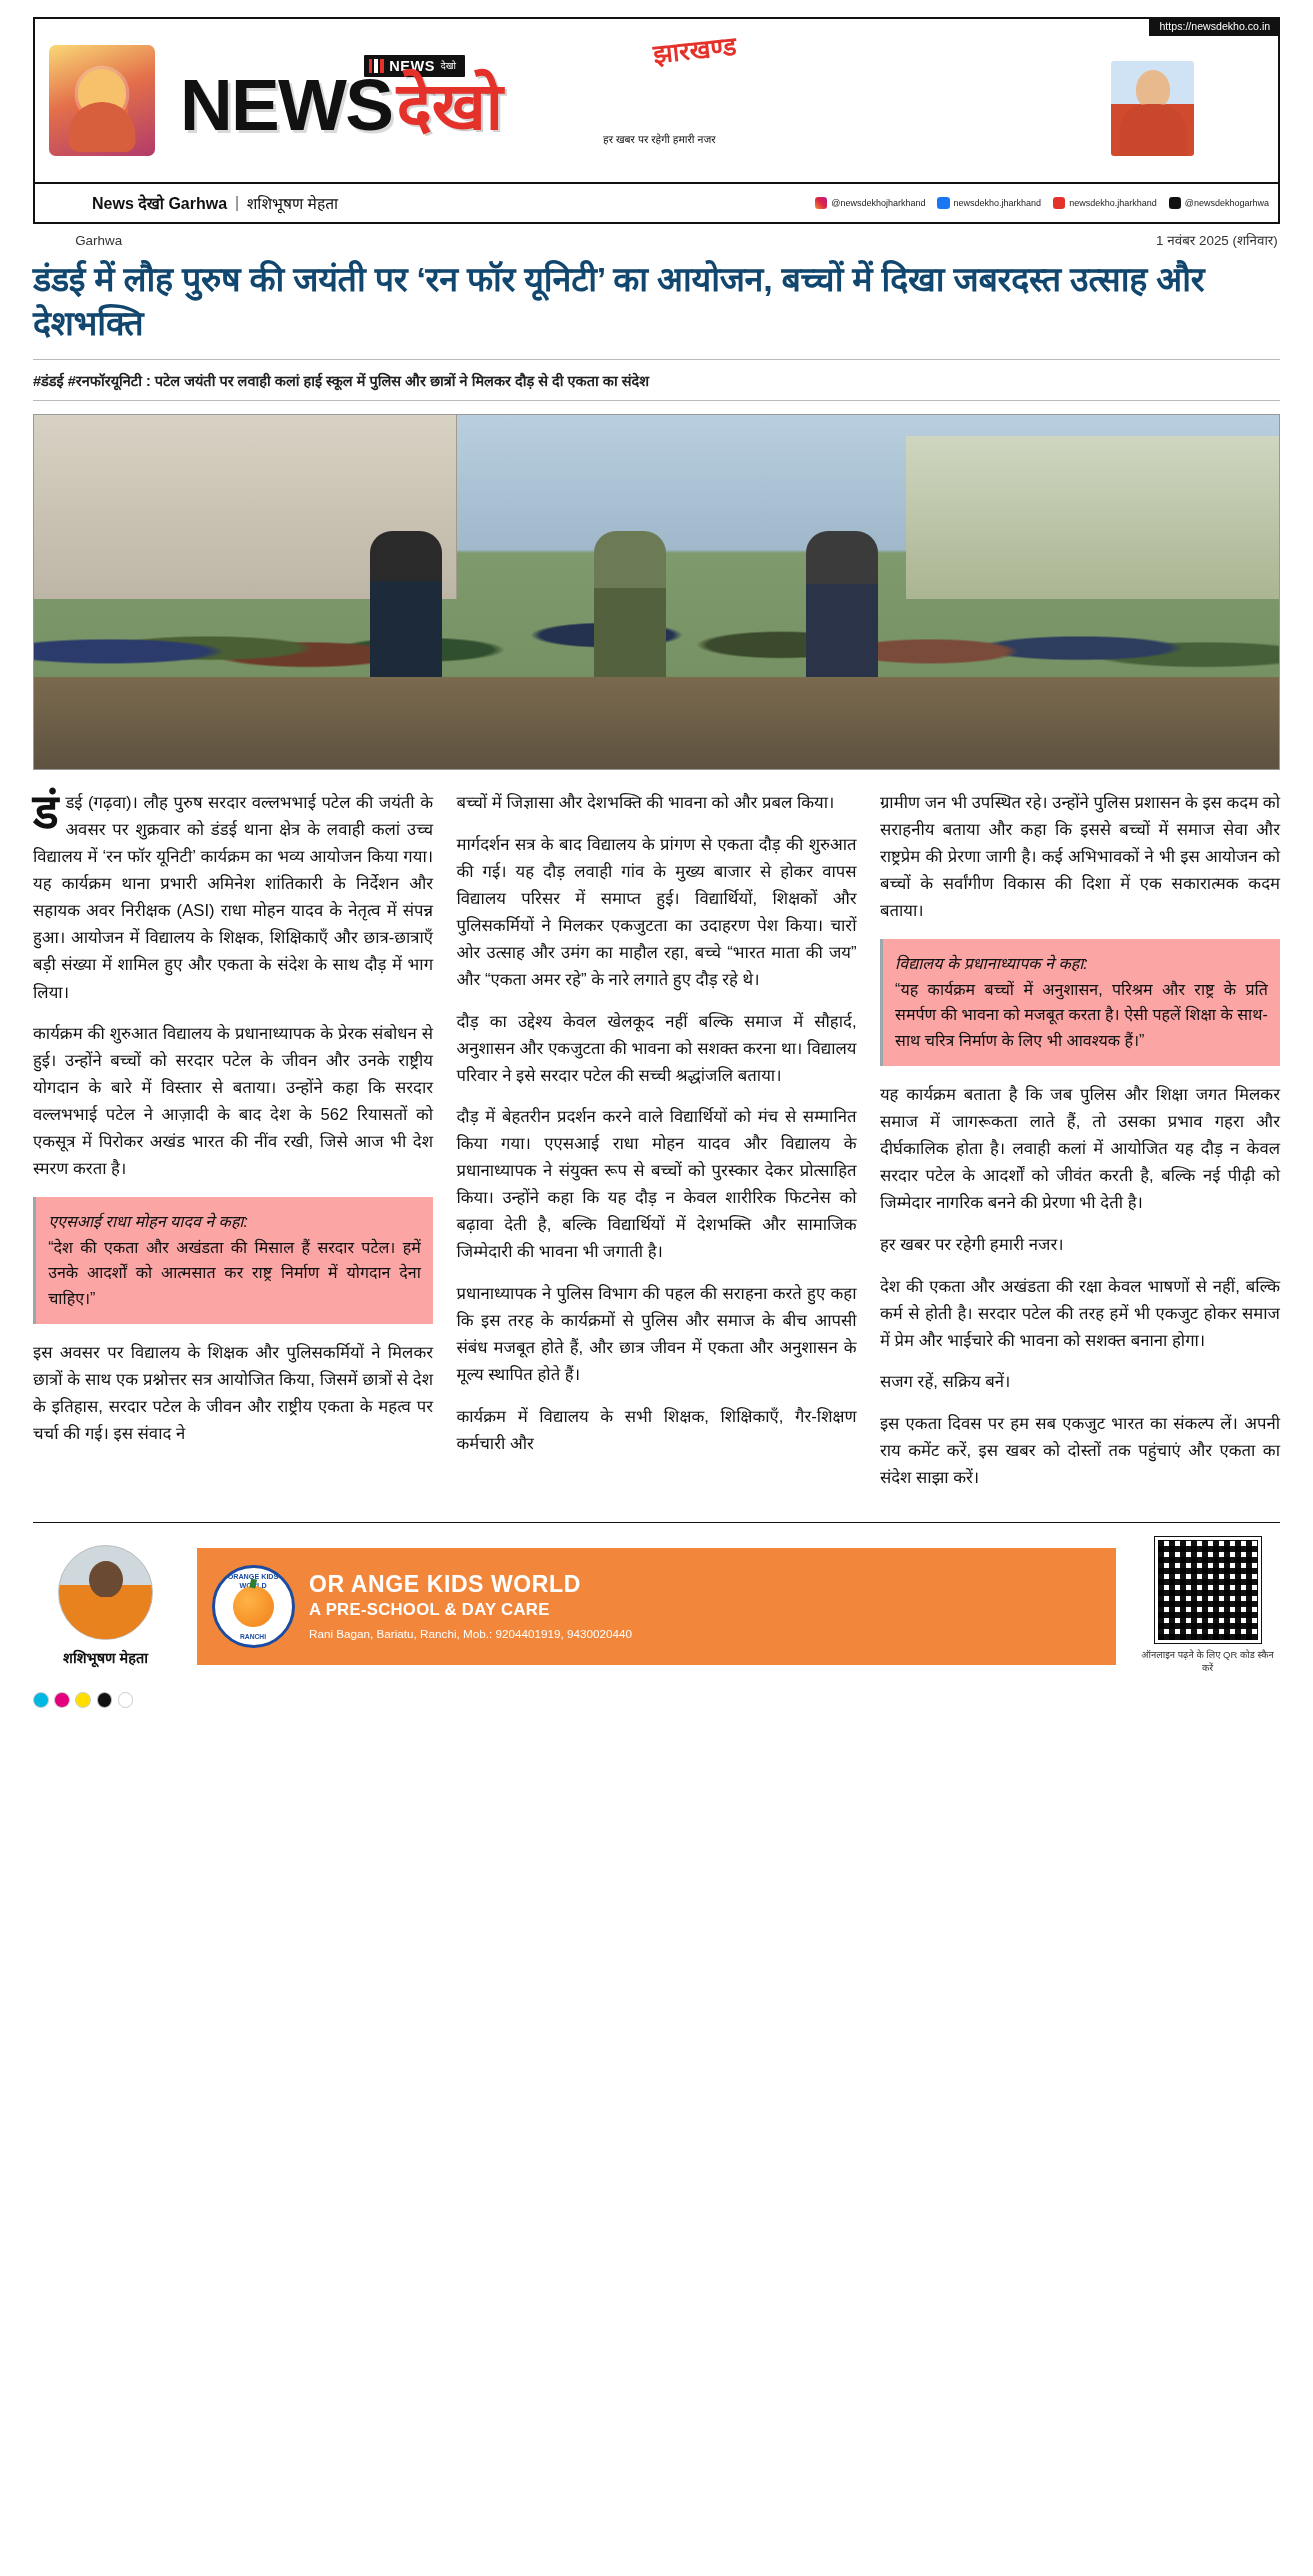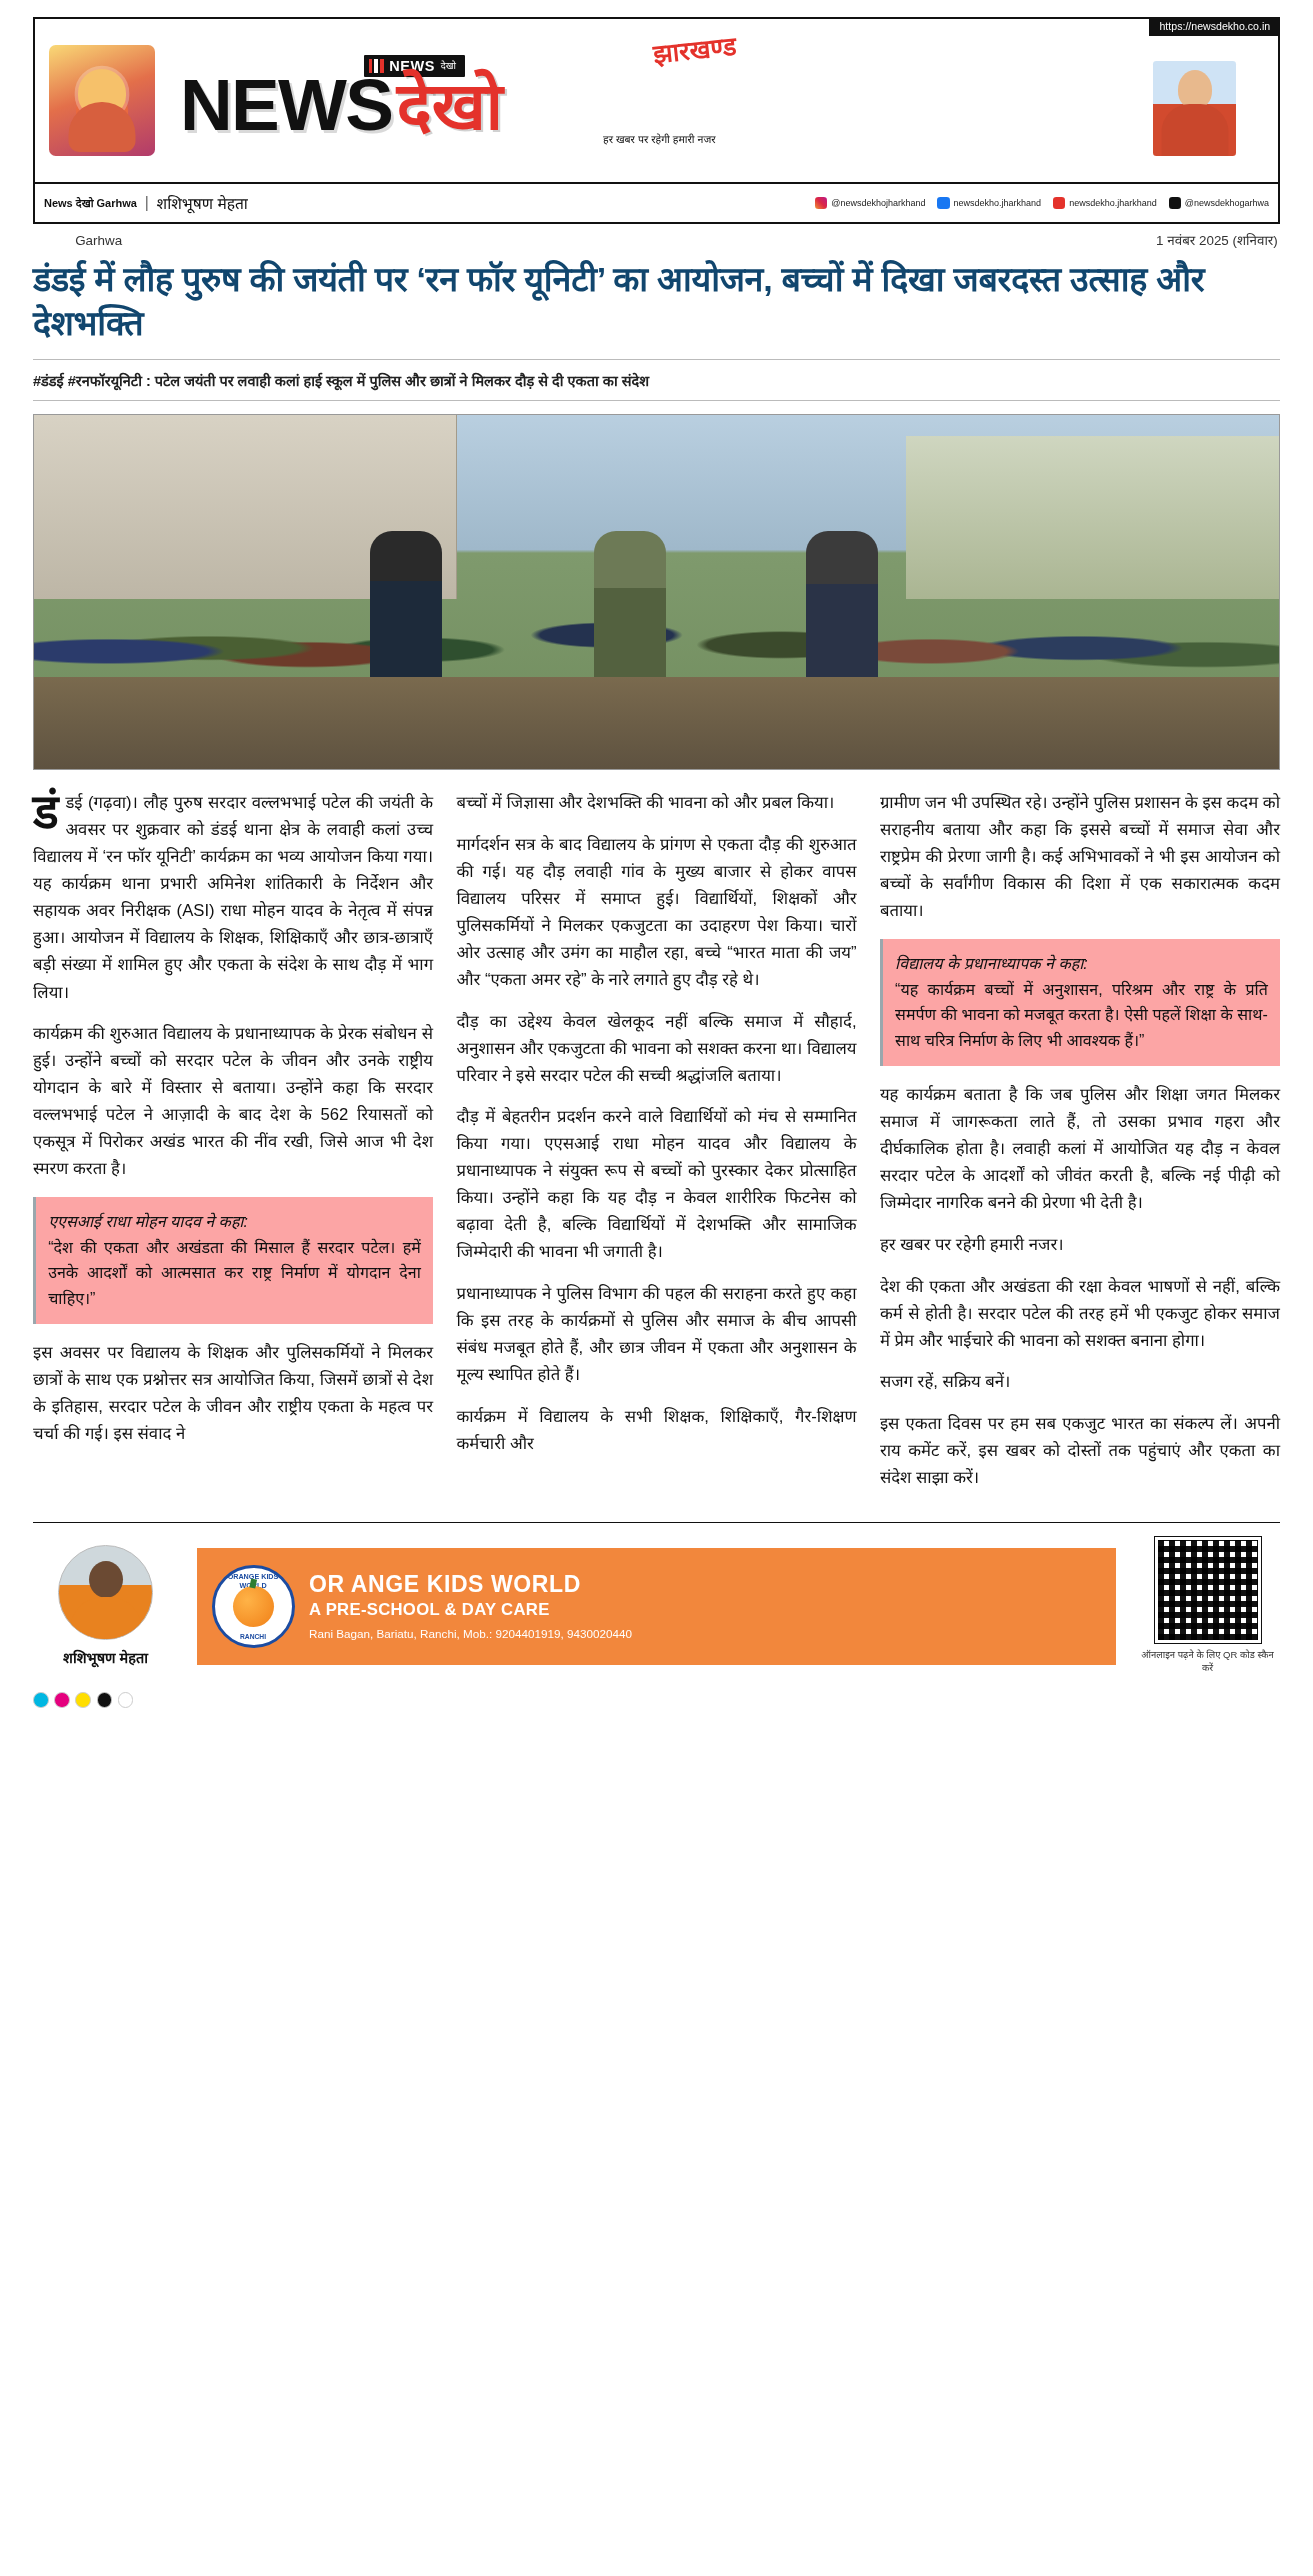--- a/index.html
+++ b/index.html
@@ -116,21 +116,21 @@
     font-family: "Liberation Serif", serif;
   }
   .tagline {
     font-size: 10.6px;
     color:#111;
     margin-left: 423px;
     margin-top: -5.6px;
   }
   .mh-right {
     width: 167px;
-    display:flex; align-items:center; justify-content:center;
+    display:flex; align-items:center; justify-content:flex-start;
     position: relative;
   }
   .url-tab {
     position:absolute;
     top: -2.2px; right: -2.2px;
     background:#111; color:#fff;
     font-size: 10.6px;
     padding: 3.9px 10px;
     white-space: nowrap;
   }
@@ -156,22 +156,23 @@
   
   .byline-bar {
     border-left: 2.2px solid #111;
     border-right: 2.2px solid #111;
     border-bottom: 2.2px solid #111;
     display:flex; align-items:center;
     height: 40px;
     padding: 0 9px;
   }
   .byline-left {
-    font-size: 11px;
+    font-size: 16px;
     font-weight: bold;
+    margin-left: 48px;
   }
   .byline-sep { margin: 0 7.8px; color:#666; font-size:15.6px; }
   .byline-author { font-size: 15.6px; }
   .socials {
     margin-left:auto;
     display:flex; gap: 12px; align-items:center;
   }
   .soc { display:flex; align-items:center; gap:3.9px; font-size:9px; color:#222; }
   .soc .dot {
     width: 12.2px; height:12.2px; border-radius:3.3px; display:inline-block;

